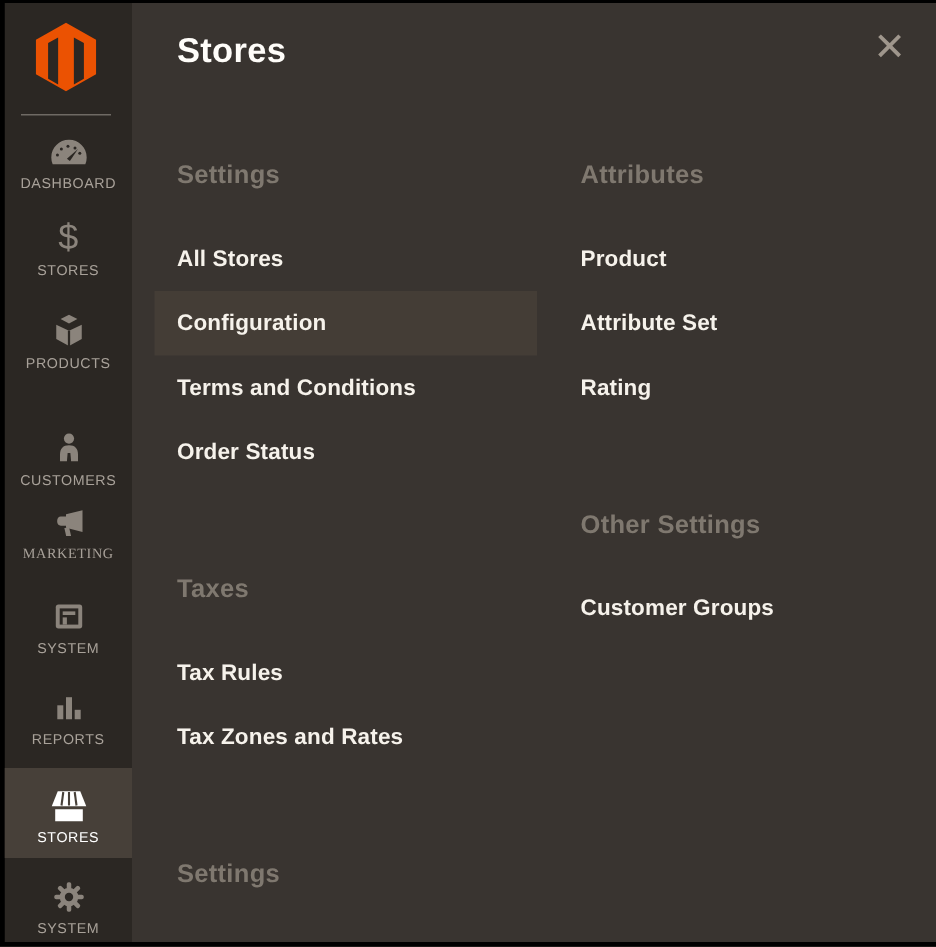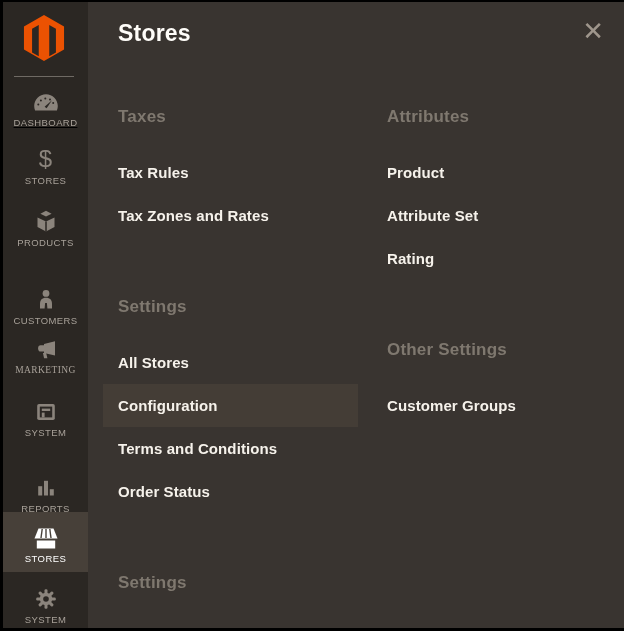--- a/index.html
+++ b/index.html
@@ -70,21 +70,21 @@
     <div class="logo">
       <svg viewBox="0 0 44 50" xmlns="http://www.w3.org/2000/svg">
         <path fill="#eb5202" fill-rule="evenodd" d="
           M22 1 L43 13 V37 L22 49 L1 37 V13 Z
           M9.5 15.3 L16.5 11.3 L16.5 44.2 L9.5 40.2 Z
           M34.5 15.3 L27.5 11.3 L27.5 44.2 L34.5 40.2 Z"></path>
       </svg>
     </div>
     <div class="side-divider"></div>
     <nav id="sidebar-nav">
-        <div class="snav" style="top: 82px; text-decoration: underline;">
+        <div class="snav" style="top: 82px;">
           <span class="sicon"><svg width="26" height="22" viewBox="0 0 26 22">
               <path fill="currentColor" d="M13 3.2C6.4 3.2 1.2 8.4 1.2 15c0 1.6.3 3.1.9 4.5h21.8c.6-1.4.9-2.9.9-4.5 0-6.6-5.2-11.8-11.8-11.8Z"></path>
               <g fill="var(--cut,#2b2723)">
                 <circle cx="5.3" cy="13.4" r="1"></circle>
                 <circle cx="7.9" cy="9.4" r="1"></circle>
                 <circle cx="12.3" cy="7.5" r="1"></circle>
                 <circle cx="17" cy="8.6" r="1"></circle>
                 <circle cx="20.2" cy="12.1" r="1"></circle>
               </g>
               <path fill="var(--cut,#2b2723)" d="M11.6 15.8 L19 9.3 L13.6 17.3 Z"></path>
@@ -120,21 +120,21 @@
         </div>
         <div class="snav" style="top: 392px;">
           <span class="sicon"><svg width="24" height="24" viewBox="0 0 24 24">
               <rect fill="currentColor" x="3.2" y="4" width="17.6" height="16" rx="1.8"></rect>
               <rect fill="var(--cut,#2b2723)" x="5.8" y="6.6" width="12.4" height="10.8"></rect>
               <rect fill="currentColor" x="7.8" y="8.6" width="8.4" height="2.4"></rect>
               <rect fill="currentColor" x="7.8" y="12.6" width="2.8" height="4.8"></rect>
             </svg></span>
           <span class="slabel">SYSTEM</span>
         </div>
-        <div class="snav" style="top: 468px;">
+        <div class="snav" style="top: 453px;">
           <span class="sicon"><svg width="24" height="24" viewBox="0 0 24 24">
               <g fill="currentColor">
                 <rect x="4.2" y="10.2" width="4" height="9.3"></rect>
                 <rect x="10" y="4.8" width="4" height="14.7"></rect>
                 <rect x="15.8" y="13.2" width="4" height="6.3"></rect>
               </g>
             </svg></span>
           <span class="slabel">REPORTS</span>
         </div>
         <div class="snav active" style="top: 510px;">
@@ -163,32 +163,32 @@
           <span class="slabel">SYSTEM</span>
         </div>
       </nav>
   </aside>
 
   <main class="flyout">
     <h1 class="flyout-title">Stores</h1>
     <button class="close-btn">✕</button>
     <div class="col col-a" id="col-a">
         <div class="section">
-          <h3 class="section-title">Taxes</h3>
-          <div class="menu-item">Tax Rules</div>
-          <div class="menu-item">Tax Zones and Rates</div>
-        </div>
-        <div class="section">
           <h3 class="section-title">Settings</h3>
           <div class="menu-item">All Stores</div>
           <div class="menu-item hl">Configuration</div>
           <div class="menu-item">Terms and Conditions</div>
           <div class="menu-item">Order Status</div>
         </div>
         <div class="section">
+          <h3 class="section-title">Taxes</h3>
+          <div class="menu-item">Tax Rules</div>
+          <div class="menu-item">Tax Zones and Rates</div>
+        </div>
+        <div class="section">
           <h3 class="section-title">Settings</h3>
           <div class="menu-item">Currency Rates</div>
         </div>
       </div>
     <div class="col col-b" id="col-b">
         <div class="section">
           <h3 class="section-title">Attributes</h3>
           <div class="menu-item">Product</div>
           <div class="menu-item">Attribute Set</div>
           <div class="menu-item">Rating</div>

